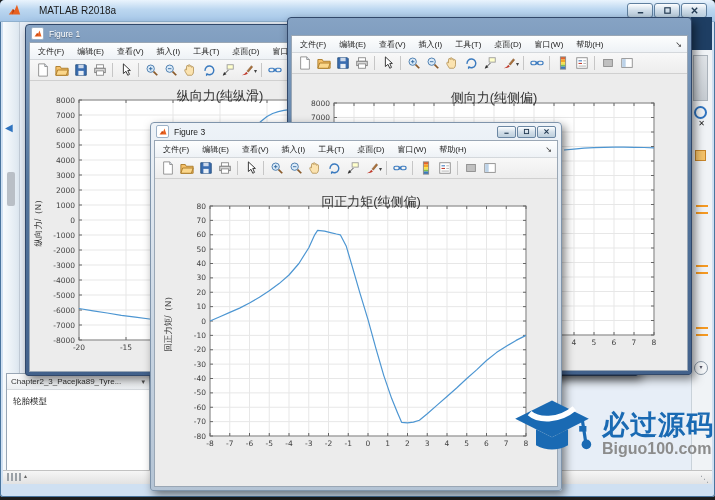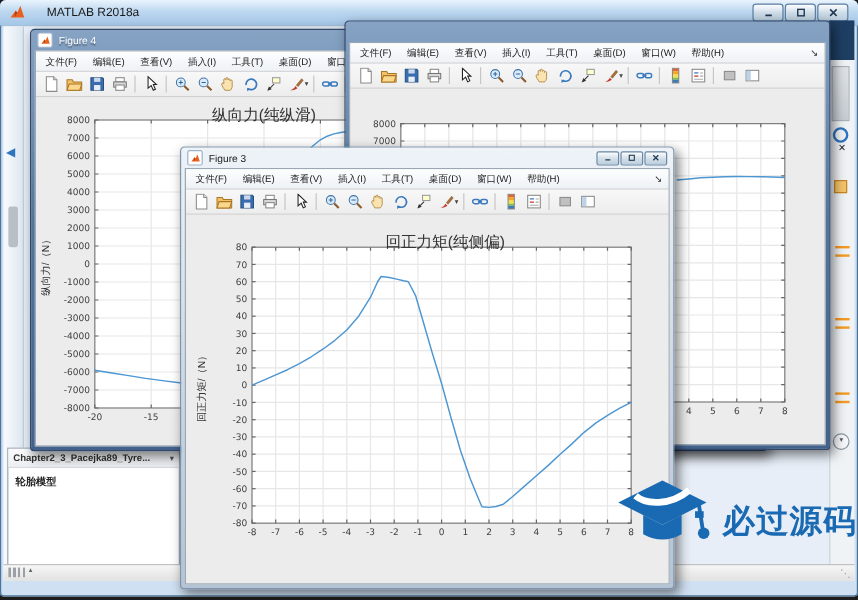--- a/index.html
+++ b/index.html
@@ -33,21 +33,21 @@
   .navyblock{position:absolute;right:0;top:-5px;width:21px;height:33px;background:#1e3e63;}
   .grayblock{position:absolute;right:4px;top:33px;width:13px;height:44px;background:linear-gradient(#dfe3e7,#c6ccd2);border:1px solid #aab2ba;}
   .mk-circle{position:absolute;right:5px;top:84px;width:9px;height:9px;border:2px solid #2f74c0;border-radius:50%;}
   .mk-x{position:absolute;right:7px;top:97px;font-size:8px;color:#222;font-weight:bold;}
   .mk-sq{position:absolute;right:6px;top:128px;width:9px;height:9px;background:#f5c36a;border:1px solid #c8862a;}
   .mk-dash{position:absolute;right:4px;width:12px;height:5px;border-top:2px solid #f59a23;border-bottom:2px solid #f59a23;}
   .cw-btn{position:absolute;right:4px;top:339px;width:12px;height:12px;border:1px solid #8a97a5;border-radius:50%;
           background:#f5f7f9;font-size:6px;color:#556;text-align:center;line-height:11px;}
 
   
-  .details{position:absolute;left:3px;top:351px;width:142px;height:102px;background:#fff;border:1px solid #98a6b5;font-weight:bold;}
+  .details{position:absolute;left:3px;top:351px;width:142px;height:102px;background:#fff;border:1px solid #98a6b5;}
   .details-hd{height:16px;background:linear-gradient(#fafbfc,#eceff2);border-bottom:1px solid #d6dade;
               display:flex;align-items:center;padding:0 4px;gap:3px;box-sizing:border-box;}
   .details-hd .txt{font-size:8px;color:#333;white-space:nowrap;overflow:hidden;flex:1;}
   .details-hd .chev{font-size:7px;color:#555;}
   .details-bd{font-size:8.5px;color:#222;padding:6px;}
 
   
   .statusbar{position:absolute;left:0;right:0;bottom:0;height:13px;
              background:linear-gradient(#f6f6f6,#e2e2e2);border-top:1px solid #c2c2c2;}
   .grip{position:absolute;left:4px;top:2px;width:14px;height:8px;
@@ -254,21 +254,21 @@
     </div>
   </div>
 
   <div class="figwin inactive" style="left:25px;top:24px;width:612px;height:350px;z-index:10">
     <div class="tbar">
       <span class="figicon">
           <svg>
             <use href="#i-matlab"></use>
           </svg>
         </span>
-      <span class="wtitle">Figure 4</span>
+      <span class="wtitle">Figure 1</span>
       <span class="fcaps">
         <span class="fcap">
             <svg>
               <use href="#i-min"></use>
             </svg>
           </span>
         <span class="fcap">
             <svg>
               <use href="#i-max"></use>
             </svg>
@@ -725,20 +725,21 @@
             <line x1="359" y1="232" x2="362" y2="232" stroke="#666"></line>
             <text x="38" y="234.6" text-anchor="end">-6000</text>
             <line x1="42" y1="246.5" x2="45" y2="246.5" stroke="#666"></line>
             <line x1="359" y1="246.5" x2="362" y2="246.5" stroke="#666"></line>
             <text x="38" y="249.1" text-anchor="end">-7000</text>
             <line x1="42" y1="261" x2="45" y2="261" stroke="#666"></line>
             <line x1="359" y1="261" x2="362" y2="261" stroke="#666"></line>
             <text x="38" y="263.6" text-anchor="end">-8000</text>
             <polyline points="272.0,76.0 282.0,75.1 292.0,74.2 302.0,73.7 312.0,73.3 322.0,73.1 332.0,73.2 342.0,73.3 352.0,73.5 362.0,73.9" fill="none" stroke="#4d96d2" stroke-width="1.2" stroke-linejoin="round"></polyline>
           </svg>
+        <div class="ptitle" style="left:42px;top:15px;width:320px">侧向力(纯侧偏)</div>
       </div>
     </div>
   </div>
 
   <div class="figwin active" style="left:150px;top:122px;width:410px;height:367px;z-index:30">
     <div class="tbar">
       <span class="figicon">
           <svg>
             <use href="#i-matlab"></use>
           </svg>
@@ -1009,16 +1010,17 @@
       </div>
     </div>
   </div>
 
   <div class="wm">
     <svg width="92" height="80" viewBox="0 0 100 90">
         <use href="#i-cap"></use>
       </svg>
     <span class="wm-txt">
       <span class="wm-brand">必过源码</span>
+      <span class="wm-domain">Biguo100.com</span>
     </span>
   </div>
 
 </div>
 
 </body></html>

